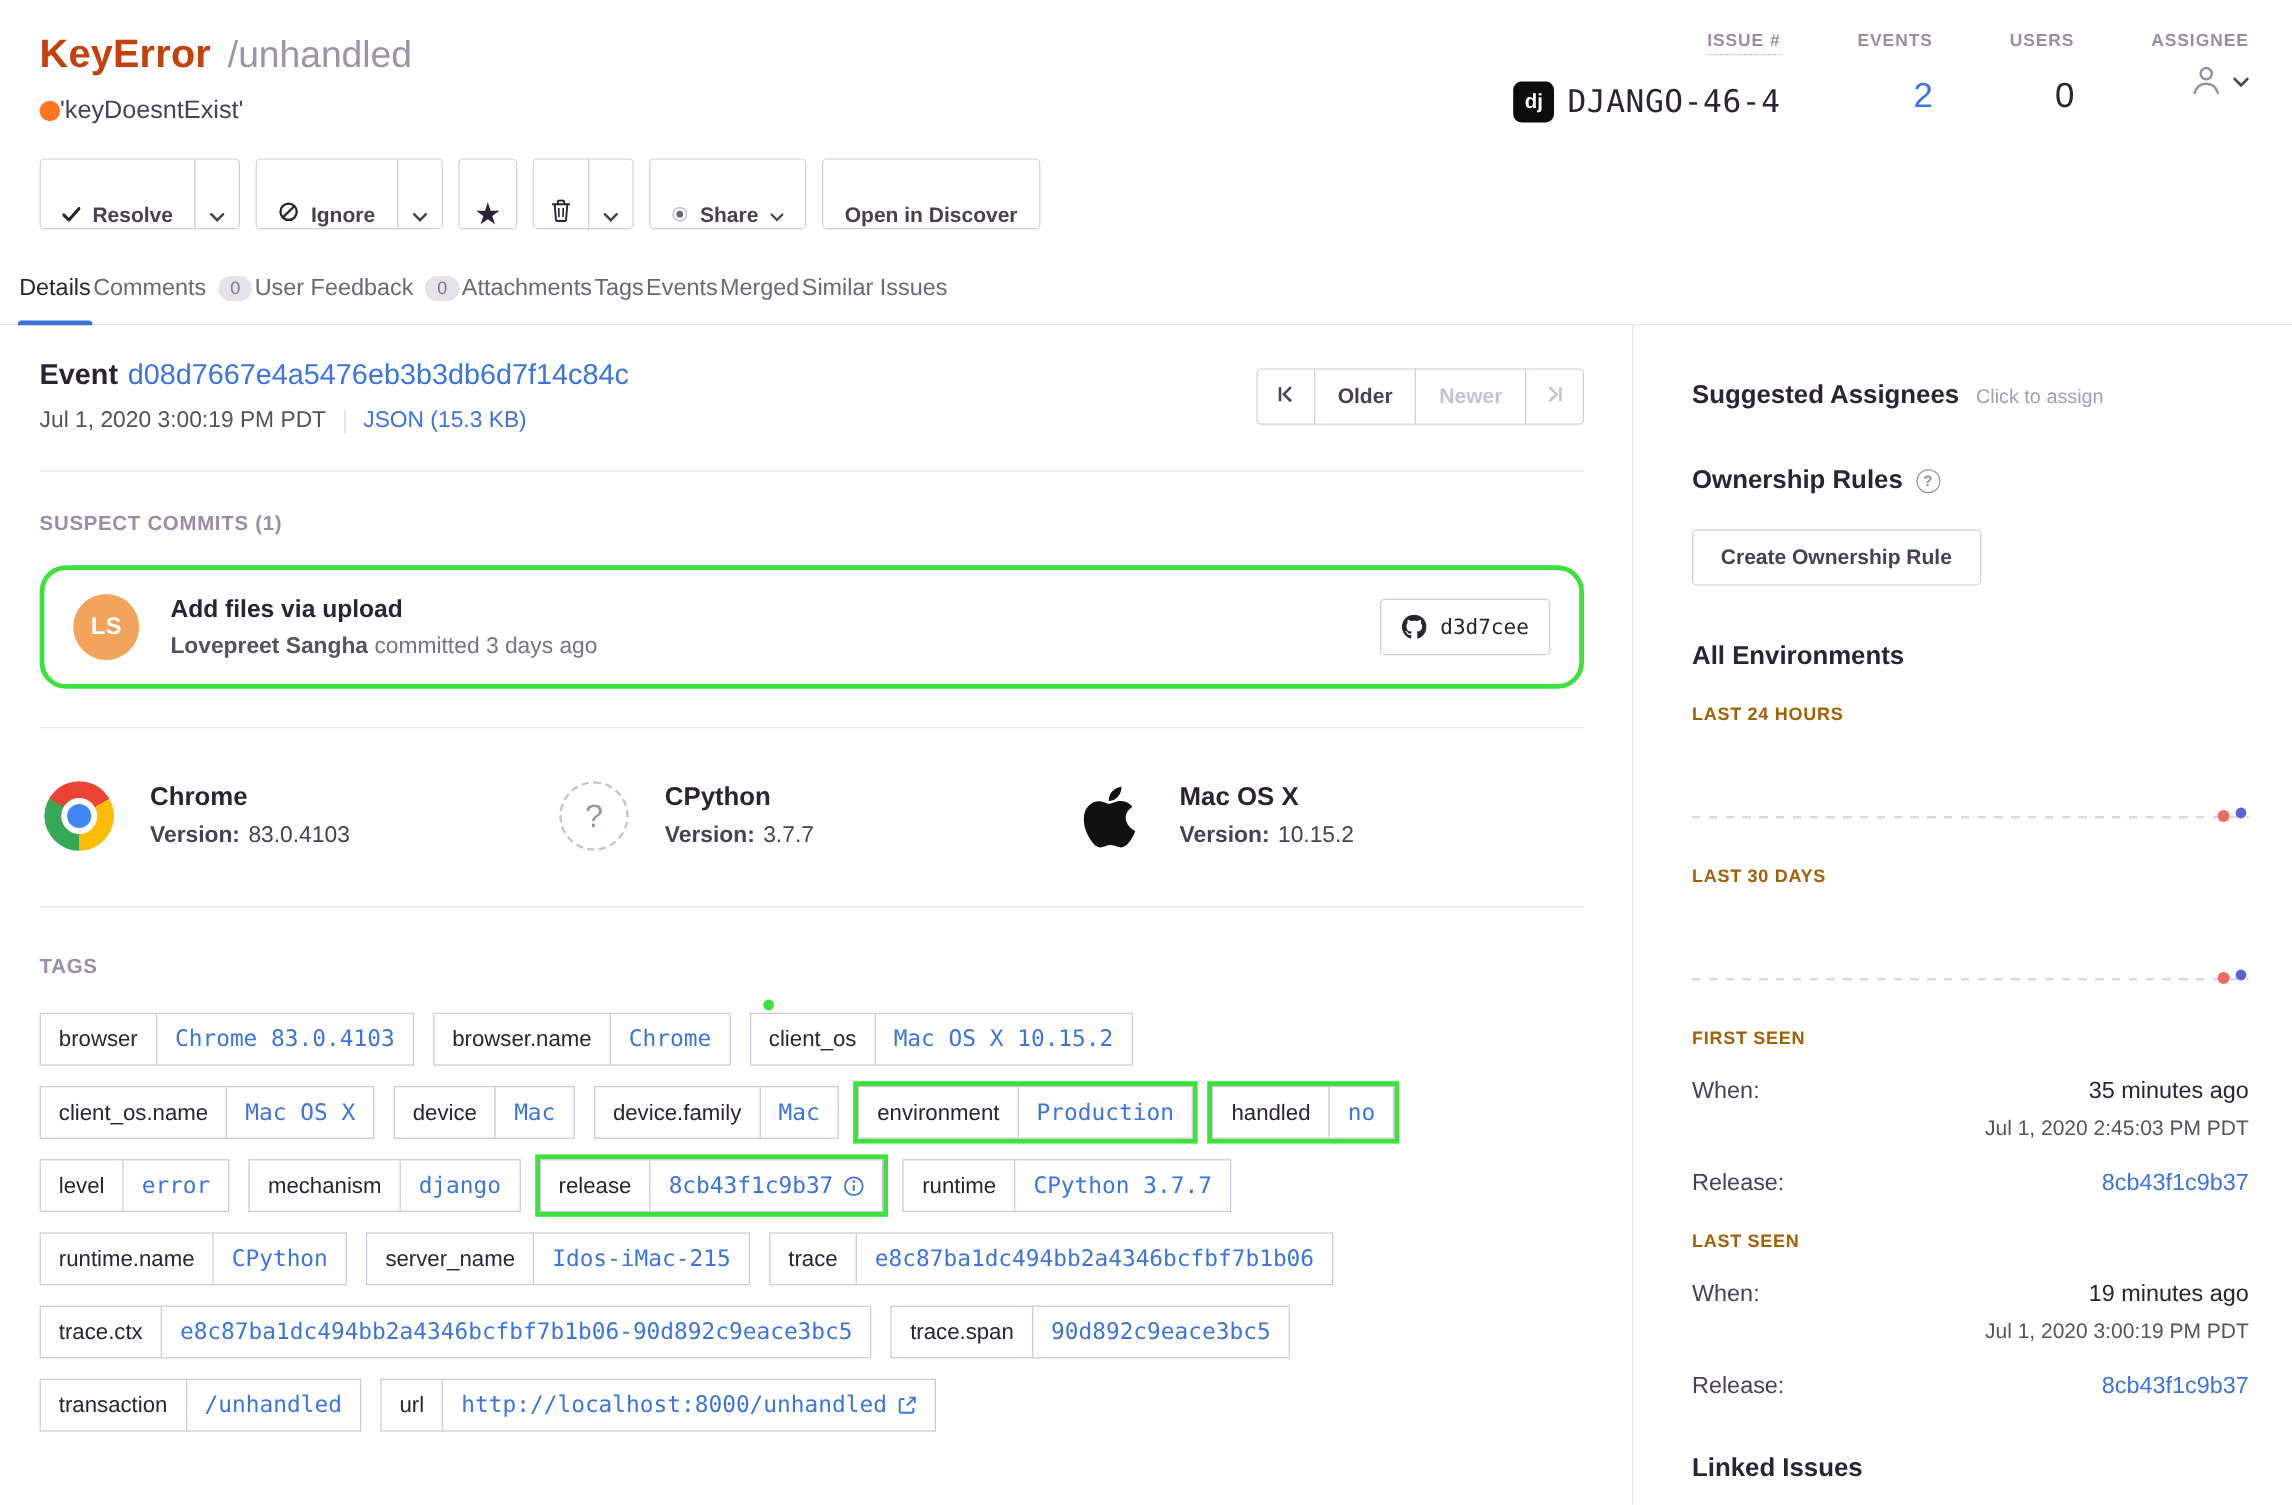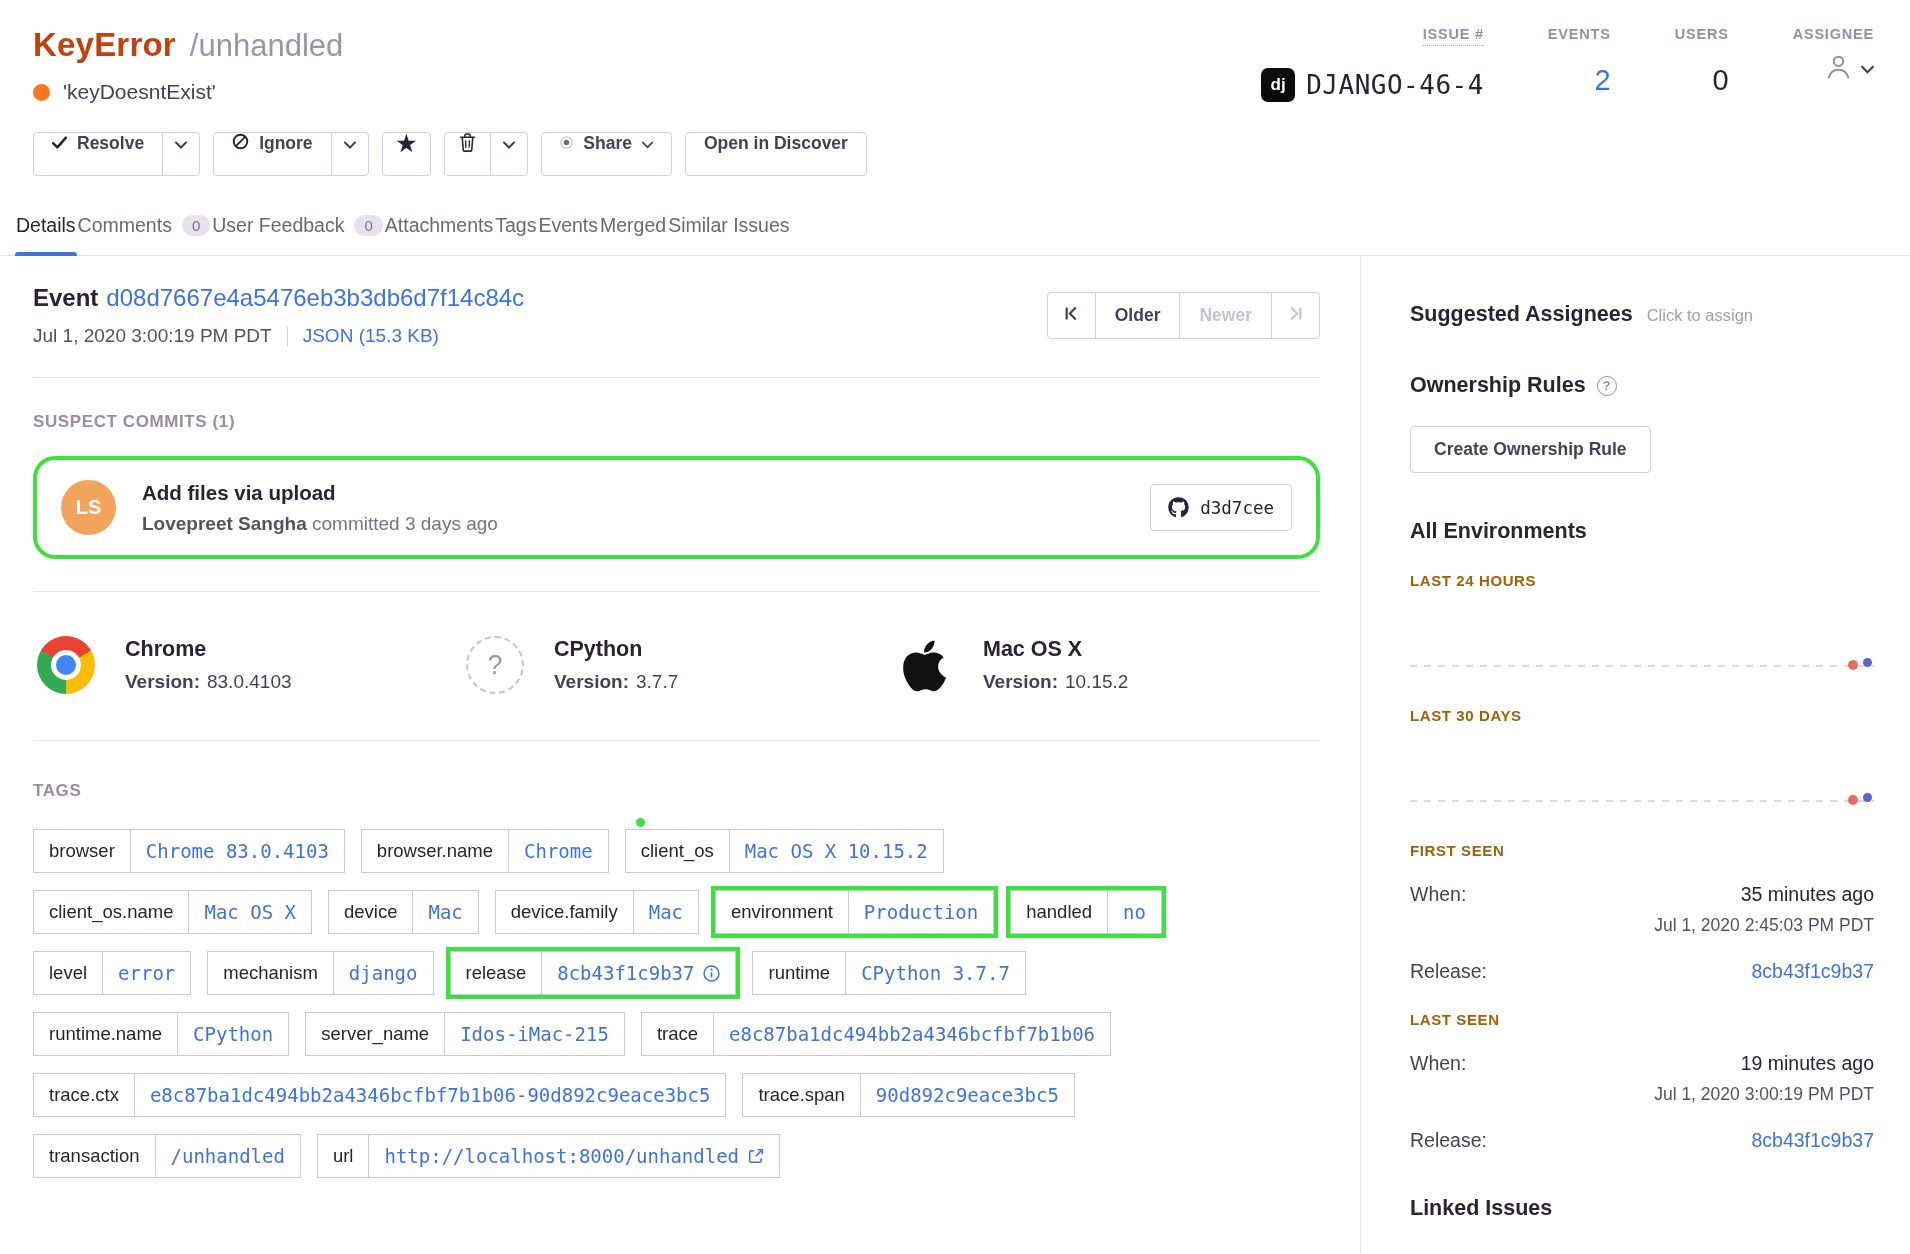--- a/index.html
+++ b/index.html
@@ -6,37 +6,37 @@
   html,body{width:1910px;height:1254px}
   body{overflow:hidden;background:#fff;font-family:"Liberation Sans",sans-serif;color:#493E54}
   a{text-decoration:none}
   .page{width:100%;height:100%;display:flex;flex-direction:column}
 
   
   .top{display:flex;justify-content:space-between;padding:26px 36px 0 33px}
   .title-row{display:flex;align-items:baseline;gap:14px}
   .title-row h1{font-size:33px;font-weight:bold;color:#c2410c;letter-spacing:.2px}
   .subtitle{font-size:31px;color:#9C93A8;font-weight:normal}
-  .culprit-row{display:flex;align-items:center;gap:13px;margin-top:16px;font-size:21px;color:#493E54}
+  .culprit-row{display:flex;align-items:center;margin-top:16px;font-size:21px;color:#493E54}
   .level-dot{width:17px;height:17px;border-radius:50%;background:#FC7520;flex-shrink:0}
   .top-stats{display:flex;gap:64px;text-align:right}
   .stat{display:flex;flex-direction:column;align-items:flex-end}
   .stat-label{font-size:14.5px;font-weight:bold;letter-spacing:.8px;color:#9C8BA8;text-transform:uppercase}
   .stat-label.dotted{border-bottom:1px dotted #B5A8C0;padding-bottom:3px}
   .stat-value{margin-top:22px;font-size:29px;color:#2B2233;display:flex;align-items:center;justify-content:flex-end}
   .issue-id{gap:11px}
   .dj-icon{width:34px;height:34px;border-radius:7px;background:#0C0C0C;color:#fff;font-weight:bold;font-size:17px;display:flex;align-items:center;justify-content:center}
   .mono{font-family:"DejaVu Sans Mono",monospace}
   .issue-id .mono{font-size:26px;letter-spacing:.5px}
   .stat-value.blue{color:#3D74DB;cursor:pointer}
   .assignee-ctl{margin-top:9px;display:flex;align-items:center;gap:7px;cursor:pointer}
 
   
   .toolbar{display:flex;align-items:center;gap:13px;margin:28px 0 0 33px}
-  .btn{display:inline-flex;align-items:flex-start;gap:10px;height:44px;padding:0 18px;border:1px solid #D4CCDB;background:#fff;border-radius:4px;font-family:inherit;font-size:17.5px;font-weight:bold;color:#493E54;cursor:pointer}
+  .btn{display:inline-flex;align-items:flex-end;gap:10px;height:59px;padding:0 18px;border:1px solid #D4CCDB;background:#fff;border-radius:4px;font-family:inherit;font-size:17.5px;font-weight:bold;color:#493E54;cursor:pointer}
   .btn-group{display:inline-flex}
   .btn-group .btn{border-radius:4px 0 0 4px}
   .btn.caret{border-radius:0 4px 4px 0;margin-left:-1px;padding:0 12px}
   .btn.icon-only{padding:0 14px}
   .star-glyph{font-size:22px;line-height:1;color:#2B2233}
 
   
   .tabs{display:flex;margin-top:30px;padding:0 15px;border-bottom:1px solid #E7E1EC}
   .tab{position:relative;padding:8px 1px 18px;font-size:19.5px;color:#6E6577;cursor:pointer;display:flex;align-items:center;gap:10px}
   .tab.active{color:#2B2233}

